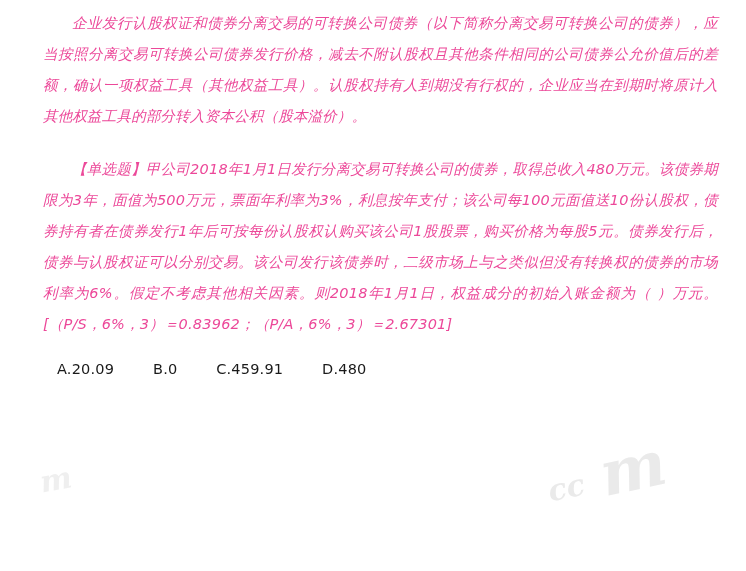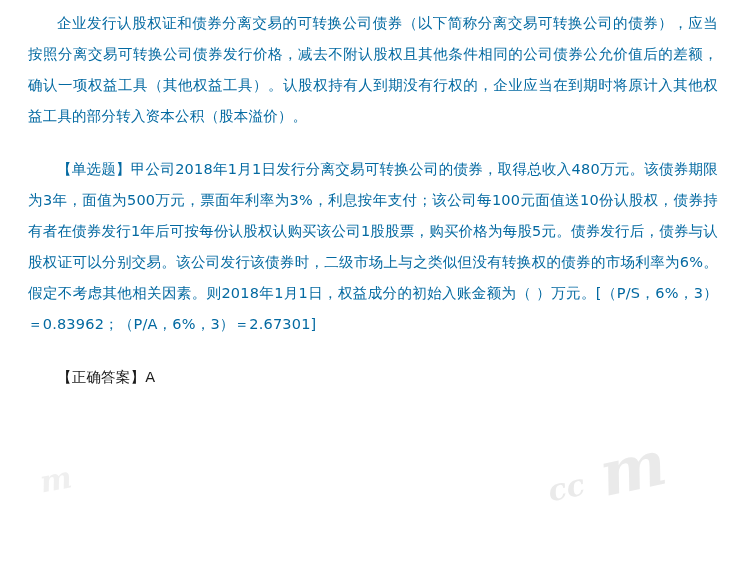--- a/index.html
+++ b/index.html
@@ -27,24 +27,25 @@
     font-size: 15px;
     font-weight: bold;
     color: #1a1a1a;
     letter-spacing: 0.5px;
     margin: 6px 0 14px 0;
     line-height: 22px;
   }
   .para {
     font-size: 14.5px;
     line-height: 31px;
-    color: #0369a1;
+    color: #ec4899;
     text-align: justify;
-    margin: 0 0 14px 0;
+    margin: 0 0 14px 15px;
     letter-spacing: 0.2px;
+    font-style: italic;
   }
   .indent {
     text-indent: 2em;
   }
   .para-question {
     margin-top: 22px;
   }
   .options {
     font-size: 14.5px;
     line-height: 31px;
@@ -111,19 +112,22 @@
 
   <div class="watermark wm1">m</div>
   <div class="watermark wm2">cc</div>
   <div class="watermark wm3">m</div>
 
 
   <p class="para indent">企业发行认股权证和债券分离交易的可转换公司债券（以下简称分离交易可转换公司的债券），应当按照分离交易可转换公司债券发行价格，减去不附认股权且其他条件相同的公司债券公允价值后的差额，确认一项权益工具（其他权益工具）。认股权持有人到期没有行权的，企业应当在到期时将原计入其他权益工具的部分转入资本公积（股本溢价）。</p>
 
   <p class="para indent para-question">【单选题】甲公司2018年1月1日发行分离交易可转换公司的债券，取得总收入480万元。该债券期限为3年，面值为500万元，票面年利率为3%，利息按年支付；该公司每100元面值送10份认股权，债券持有者在债券发行1年后可按每份认股权认购买该公司1股股票，购买价格为每股5元。债券发行后，债券与认股权证可以分别交易。该公司发行该债券时，二级市场上与之类似但没有转换权的债券的市场利率为6%。假定不考虑其他相关因素。则2018年1月1日，权益成分的初始入账金额为（    ）万元。[（P/S，6%，3）＝0.83962；（P/A，6%，3）＝2.67301]</p>
 
+  <div class="options">
+    <span class="opt">A.20.09</span>
+    <span class="opt">B.0</span>
+    <span class="opt">C.459.91</span>
+    <span class="opt">D.480</span>
+  </div>
 
-  <div class="answer-line">
-    <span>【正确答案】</span><span>A</span>
-  </div>
 
 
 </div>
 
 </body></html>

